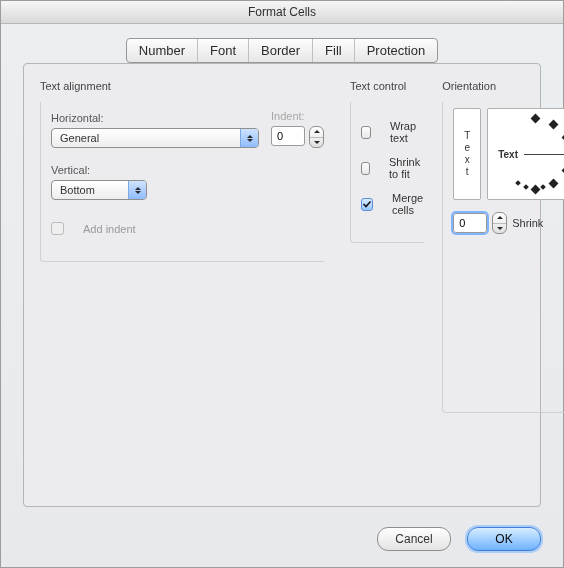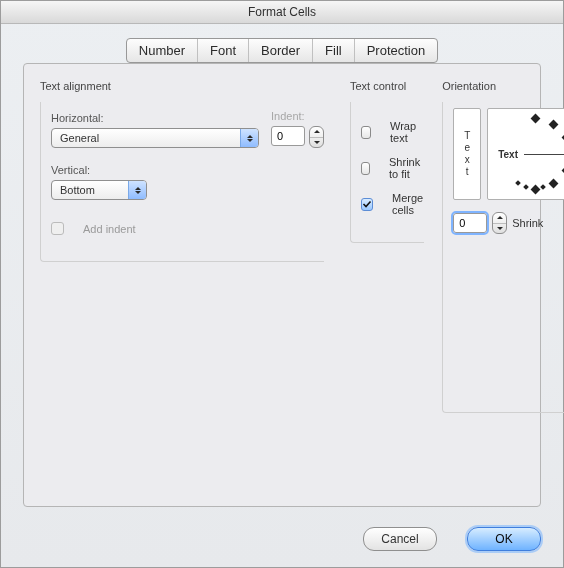--- a/index.html
+++ b/index.html
@@ -40,21 +40,21 @@
   .check-row.disabled{color:#9a9a9a;}
   
   .orient-row{display:flex;gap:6px;margin-bottom:12px;}
   .orient-vbox{width:26px;height:90px;border:1px solid #b0b0b0;background:#fff;display:flex;flex-direction:column;align-items:center;justify-content:center;font-size:10px;line-height:12px;color:#333;border-radius:2px;}
   .orient-dial{width:96px;height:90px;border:1px solid #b0b0b0;background:#fff;position:relative;border-radius:2px;font-weight:bold;}
   .dial-center-label{position:absolute;left:10px;top:40px;font-size:10px;}
   .dial-line{position:absolute;left:36px;top:45px;width:42px;height:1px;background:#444;}
   .ptr{position:absolute;left:76px;top:42px;width:7px;height:7px;border-radius:50%;background:#c23a20;}
   .dmd{position:absolute;width:7px;height:7px;background:#222;transform:rotate(45deg);}
   .deg-row{display:flex;align-items:center;gap:5px;}
-  .footer{position:absolute;right:22px;bottom:16px;display:flex;gap:30px;align-items:flex-end;}
+  .footer{position:absolute;right:22px;bottom:16px;display:flex;gap:16px;align-items:flex-end;}
   .btn{min-width:72px;height:22px;border:1px solid #8f8f8f;border-radius:11px;background:linear-gradient(#ffffff,#e3e3e3);font-size:12px;display:flex;align-items:center;justify-content:center;cursor:default;}
   .btn.primary{border-color:#3f7edd;background:linear-gradient(#d6ecff,#6fb3ff);box-shadow:0 0 0 2px rgba(120,180,255,.55);color:#0a0a0a;}
 </style>
 </head>
 <body>
 
 <div class="window">
   <div class="titlebar">Format Cells</div>
 
   <div class="tabs">

